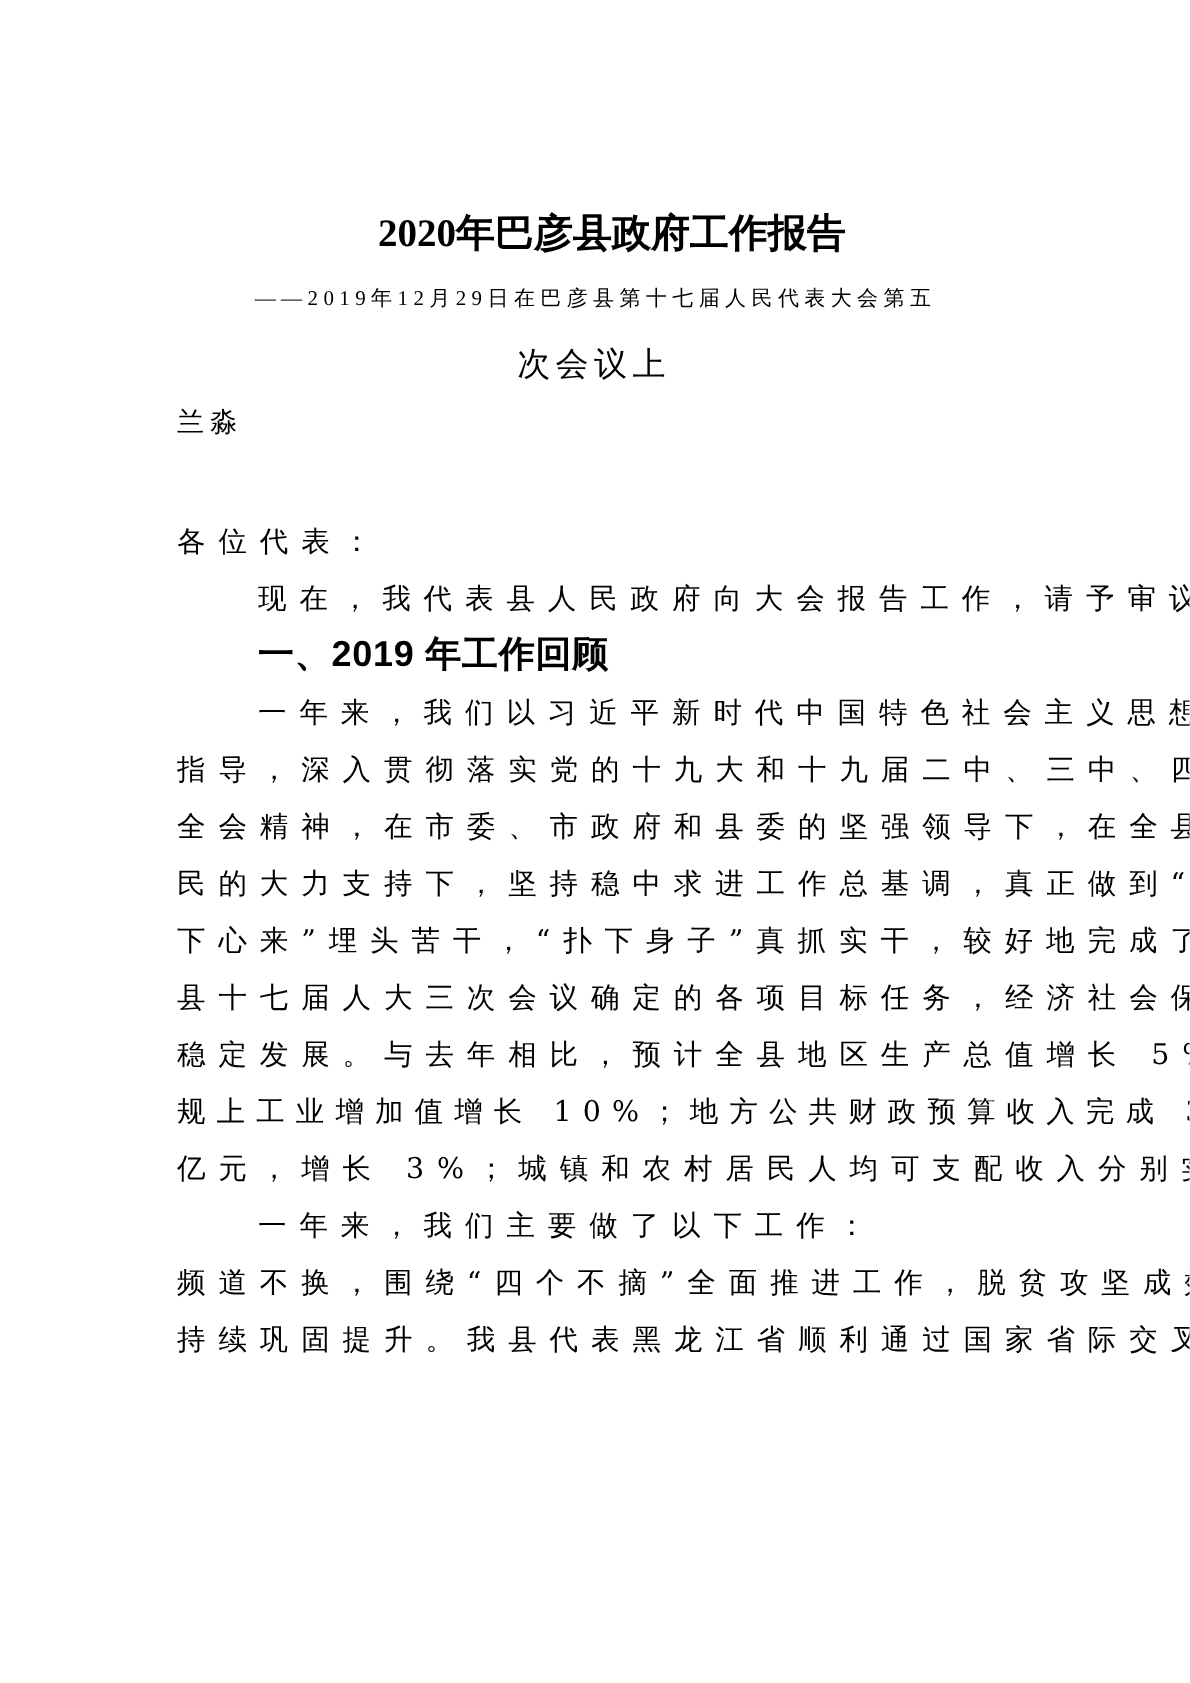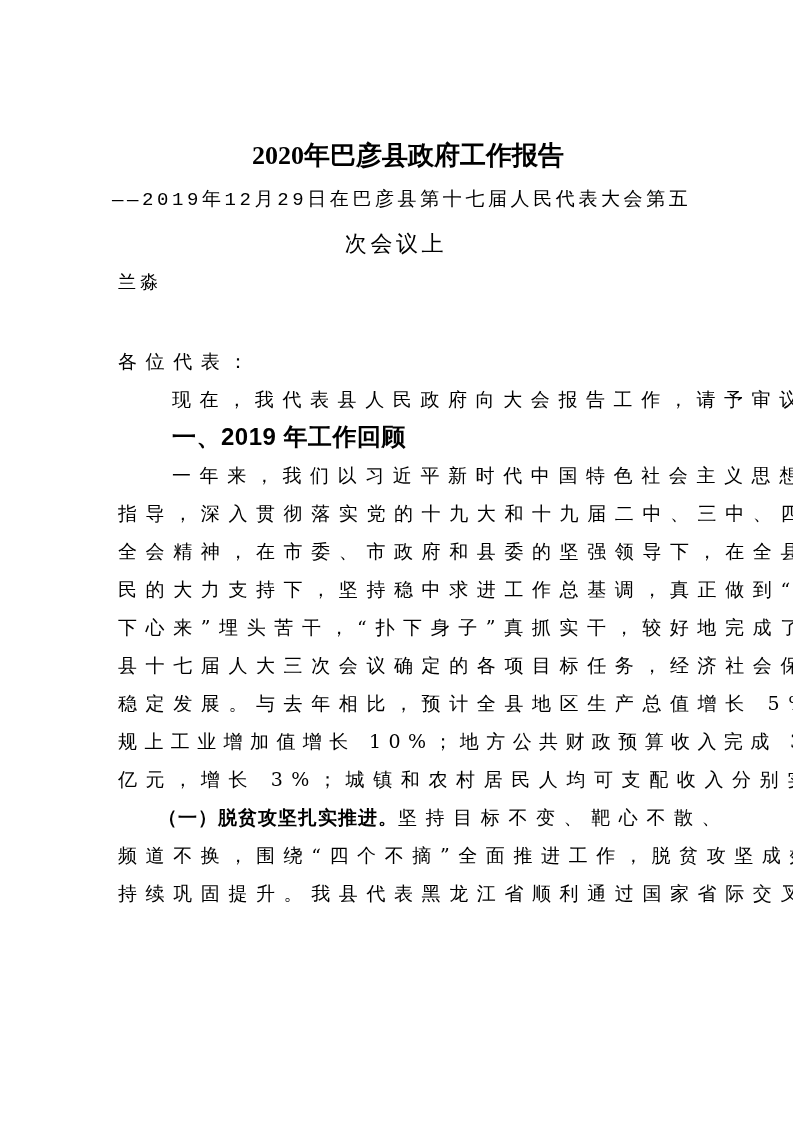--- a/index.html
+++ b/index.html
@@ -33,22 +33,22 @@
       letter-spacing: 0px;
       line-height: 44px;
       white-space: nowrap;
     }
     .subtitle {
       position: absolute;
       left: -6px;
       width: 570px;
       top: 178px;
       text-align: center;
-      font-family: Liberation Mono, monospace;
-      font-size: 19px;
+      font-family: Liberation Serif, serif;
+      font-size: 14px;
       letter-spacing: 3.6px;
       line-height: 44px;
       white-space: nowrap;
     }
     .subtitle2 {
       position: absolute;
       left: 0;
       width: 556px;
       top: 222px;
       text-align: center;
@@ -113,20 +113,18 @@
     <span class="line indent">一年来，我们以习近平新时代中国特色社会主义思想为</span>
     <span class="line">指导，深入贯彻落实党的十九大和十九届二中、三中、四中</span>
     <span class="line">全会精神，在市委、市政府和县委的坚强领导下，在全县人</span>
     <span class="line">民的大力支持下，坚持稳中求进工作总基调，真正做到“静</span>
     <span class="line">下心来”埋头苦干，“扑下身子”真抓实干，较好地完成了</span>
     <span class="line">县十七届人大三次会议确定的各项目标任务，经济社会保持</span>
     <span class="line">稳定发展。与去年相比，预计全县地区生产总值增长 5%；</span>
     <span class="line" style="letter-spacing:7.4px">规上工业增加值增长 10%；地方公共财政预算收入完成 3.68</span>
     <span class="line">亿元，增长 3%；城镇和农村居民人均可支配收入分别实现</span>
 
+    <span class="line indent">一年来，我们主要做了以下工作：</span>
 
-    <span class="line" style="padding-left:40px">
-      <span class="bold-lead">（一）脱贫攻坚扎实推进。</span><span>坚持目标不变、靶心不散、</span>
-    </span>
     <span class="line">频道不换，围绕“四个不摘”全面推进工作，脱贫攻坚成效</span>
     <span class="line">持续巩固提升。我县代表黑龙江省顺利通过国家省际交叉考</span>
   </div>
 </div>
 
 </body></html>

